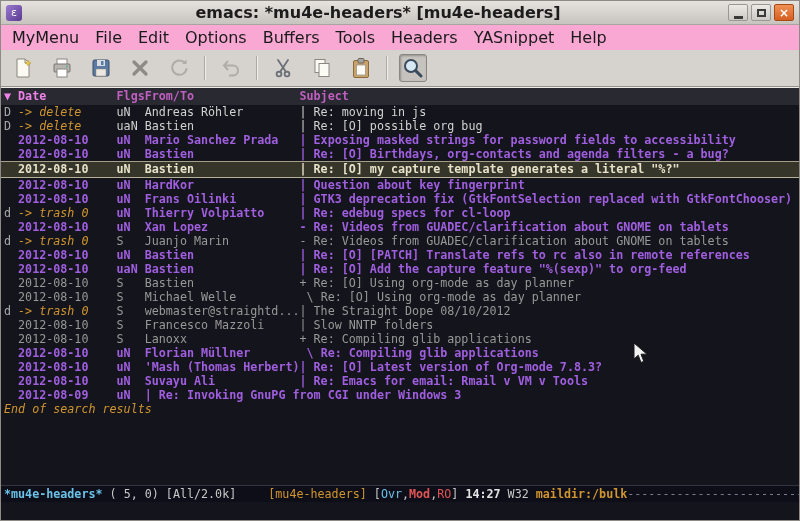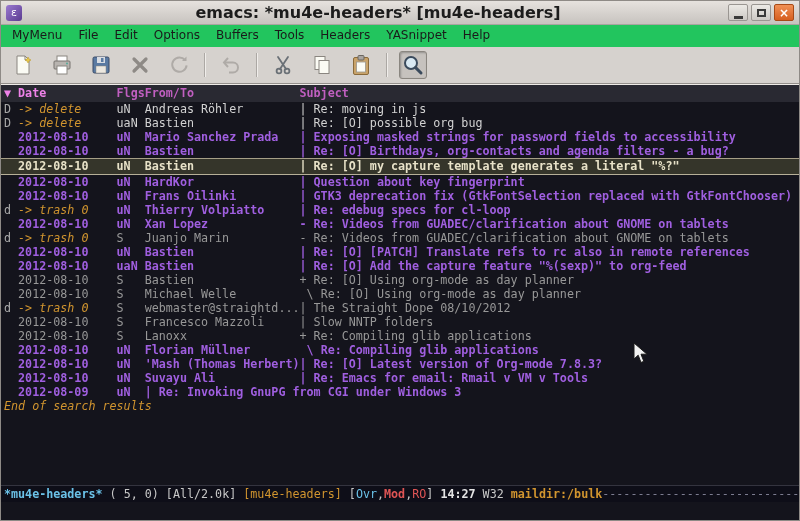--- a/index.html
+++ b/index.html
@@ -22,22 +22,22 @@
   .win-buttons { display:flex; gap:3px; }
   .wbtn { width:20px; height:17px; border:1px solid #9a9692; border-radius:2px;
           background:linear-gradient(#eceae6,#ccc8c4); display:flex;
           align-items:center; justify-content:center; }
   .glyph-min { width:9px; height:3px; background:#3a3a3a; margin-top:9px; }
   .glyph-max { width:9px; height:8px; border:2px solid #3a3a3a; }
   .wbtn.close { background:linear-gradient(#f09055,#d65f20); border-color:#a84a16;
                 color:#fff; font-weight:bold; font-size:12px; line-height:12px; }
 
   
-  .menubar { flex:0 0 22px; background:#22c55e; display:flex; 
-             font-size:12px; color:#1a1a1a; padding-left:3px; }
+  .menubar { flex:0 0 22px; background:#f9a8d4; display:flex; 
+             font-size:16px; color:#1a1a1a; padding-left:3px; }
   .menu-item { padding:3px 8px; white-space:nowrap; }
 
   
   .toolbar { flex:0 0 37px; background:#d6d2ce; border-bottom:1px solid #94908c;
              display:flex; align-items:center; padding:0 8px; gap:11px; }
   .tb { width:28px; height:28px; display:flex; align-items:center; justify-content:center;
         border:1px solid transparent; background:transparent; }
   .tb.disabled { opacity:.42; }
   .tb.pressed { border:1px solid #8a8680; background:#c6c2be; border-radius:3px;
                 box-shadow:inset 1px 1px 2px rgba(0,0,0,.25); }
@@ -70,21 +70,21 @@
                   border-top:1px solid #a69f87; border-bottom:1px solid #b7b098; }
   .end-text { color:var(--mark,#d1952f); font-style:italic; height:14px;
               line-height:14px; padding-left:3px; white-space:pre; }
 
   
   .modeline { flex:0 0 17px; background:#0e0e18; border-top:1px solid #34343f;
               color:#c8c8c8; font-family:"DejaVu Sans Mono", monospace;
               font-size:11.7px; line-height:16px; white-space:pre;
               overflow:hidden; padding-left:3px; }
   .ml-buffer  { color:var(--modeline-buffer,#6bc2e8); font-weight:bold; }
-  .ml-mode    { color:var(--accent-orange,#d1952f); }
+  .ml-mode    { color:var(--accent-orange,#d1952f);margin-left:25px; }
   .ml-ovr     { color:var(--modeline-buffer,#6bc2e8); }
   .ml-mod     { color:var(--modeline-mod,#e05555); font-weight:bold; }
   .ml-ro      { color:var(--modeline-mod,#e05555); }
   .ml-time    { color:#e4e4e4; font-weight:bold; }
   .ml-maildir { color:var(--accent-orange,#d1952f); font-weight:bold; }
   .ml-dashes  { color:#7c7c90; }
   .echo { flex:0 0 18px; background:var(--buffer-bg,#14141c); }
 
   .mouse-cursor { position:absolute; left:632px; top:341px; width:15px; height:22px;
                   pointer-events:none; }

